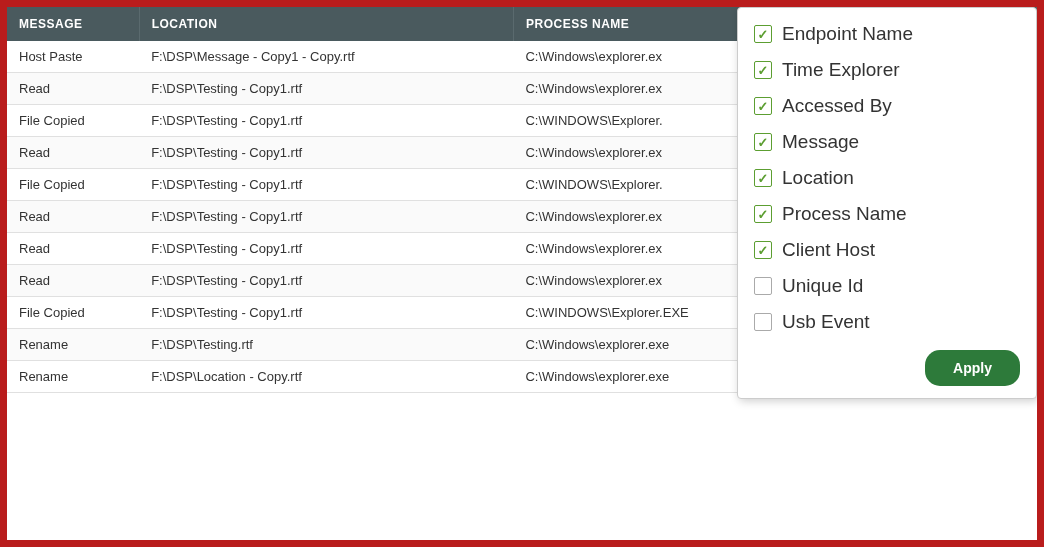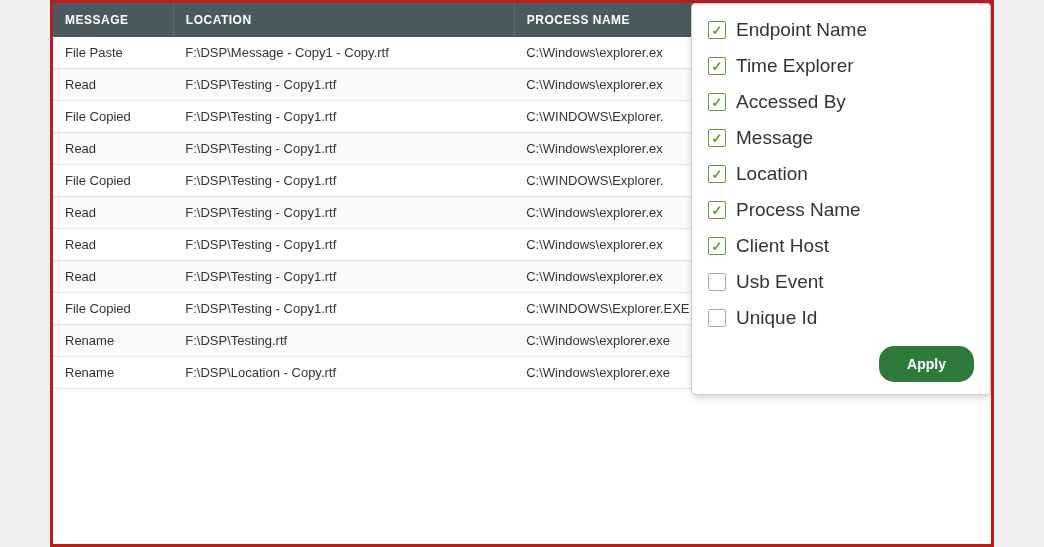--- a/index.html
+++ b/index.html
@@ -9,24 +9,24 @@
       background: #f0f0f0;
       display: flex;
       justify-content: center;
       align-items: center;
       width: 1044px;
       height: 547px;
       overflow: hidden;
     }
     .container {
       position: relative;
-      width: 944px;
+      width: 1044px;
       height: 547px;
       background: #fff;
-      border: 3px solid #b91c1c;
+      border: 7px solid #b91c1c;
       overflow: hidden;
     }
     
     table {
       width: 100%;
       border-collapse: collapse;
       table-layout: fixed;
     }
     thead tr {
       background: #4a5a5e;
@@ -125,21 +125,21 @@
     <thead>
       <tr>
         <th class="col-message">MESSAGE</th>
         <th class="col-location">LOCATION</th>
         <th class="col-process">PROCESS NAME</th>
         <th class="col-extra"></th>
       </tr>
     </thead>
     <tbody id="table-body">
     <tr>
-    <td class="col-message">File Paste</td>
+    <td class="col-message">Host Paste</td>
     <td class="col-location">F:\DSP\Message - Copy1 - Copy.rtf</td>
     <td class="col-process">C:\Windows\explorer.ex</td>
     <td class="col-extra"></td>
   </tr>
         <tr>
     <td class="col-message">Read</td>
     <td class="col-location">F:\DSP\Testing - Copy1.rtf</td>
     <td class="col-process">C:\Windows\explorer.ex</td>
     <td class="col-extra"></td>
   </tr>
@@ -241,26 +241,26 @@
         <div class="dropdown-item">
     <div class="checkbox-box checked">
       <span class="checkmark">✓</span>
     </div>
     <span class="item-label">Client Host</span>
   </div>
         <div class="dropdown-item">
     <div class="checkbox-box ">
       
     </div>
-    <span class="item-label">Usb Event</span>
+    <span class="item-label">Unique Id</span>
   </div>
         <div class="dropdown-item">
     <div class="checkbox-box ">
       
     </div>
-    <span class="item-label">Unique Id</span>
+    <span class="item-label">Usb Event</span>
   </div>
       </div>
     <div class="apply-row">
       <button class="apply-btn">Apply</button>
     </div>
   </div>
 </div>
 
 </body></html>

